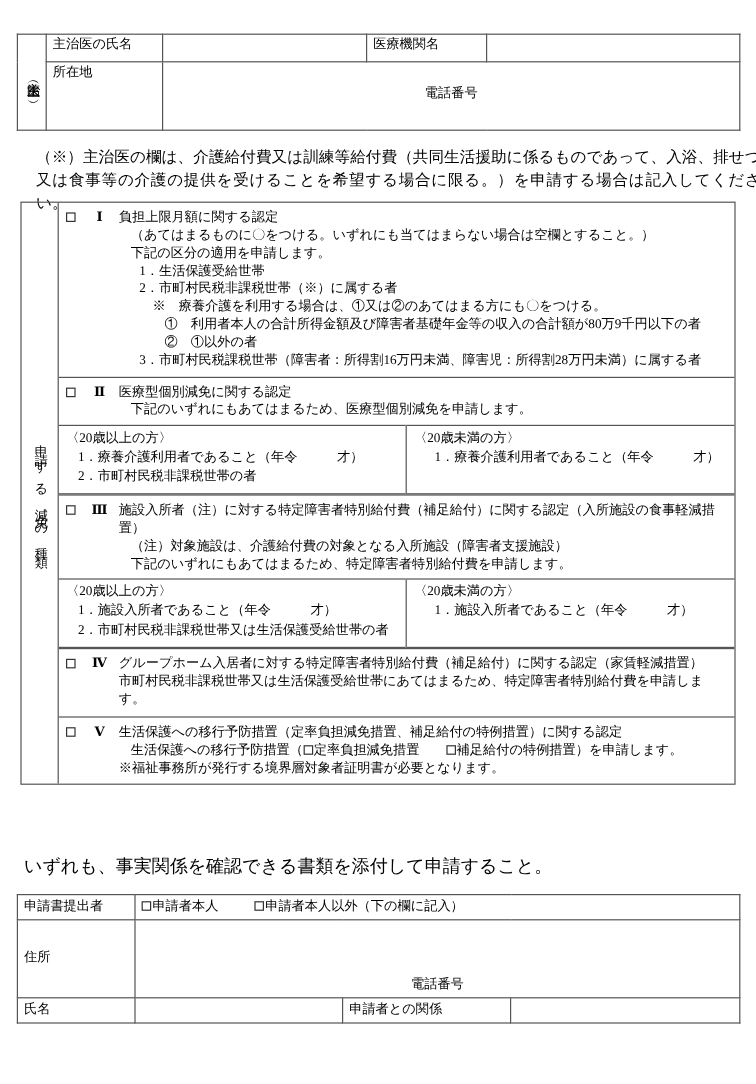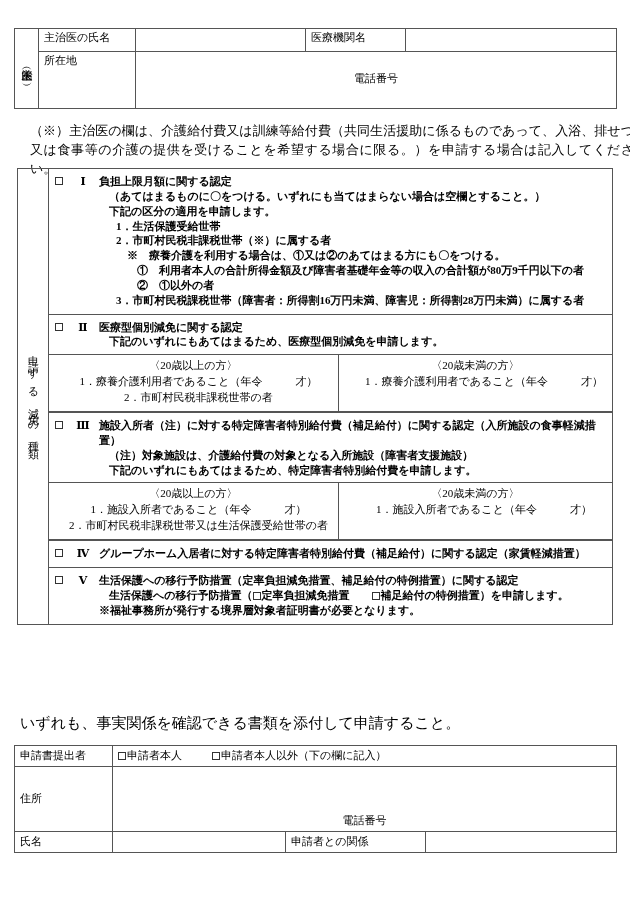--- a/index.html
+++ b/index.html
@@ -133,21 +133,20 @@
     flex: 0 0 28px;
     text-align: center;
     font-weight: bold;
     font-size: 11px;
     padding-left: 6px;
   }
   .sec-body {
     flex: 1 1 auto;
     min-width: 0;
     padding-left: 2px;
-    font-weight: bold;
   }
   .sec-body p { margin: 0; }
   .ind1 { padding-left: 0; }
   .ind2 { padding-left: 10px; }
   .ind3 { padding-left: 17px; }
   .ind4 { padding-left: 28px; }
   .hang {
     padding-left: 16px;
     text-indent: -16px;
   }
@@ -166,21 +165,21 @@
     border-right: none;
     padding: 3px 6px 5px 6px;
     vertical-align: top;
     font-size: 11px;
     line-height: 1.45;
   }
   .age-table td.left-col {
     border-right: 1px solid #555;
     width: 277px;
   }
-  .age-table p { margin: 0; text-align: center; }
+  .age-table p { margin: 0; }
   .sec-nopad { padding-bottom: 0; }
 
   
   #attach-note {
     position: absolute;
     left: 20px;
     top: 713px;
     font-size: 15px;
   }
 
@@ -309,20 +308,21 @@
         </tbody>
           </table>
       </div>
 
       <div class="section">
         <div class="sec-row">
           <span class="cb"></span>
           <span class="roman">Ⅳ</span>
           <div class="sec-body">
             <p>グループホーム入居者に対する特定障害者特別給付費（補足給付）に関する認定（家賃軽減措置）</p>
+            <p class="ind2" style="padding-left:0">市町村民税非課税世帯又は生活保護受給世帯にあてはまるため、特定障害者特別給付費を申請します。</p>
           </div>
         </div>
       </div>
 
       <div class="section">
         <div class="sec-row">
           <span class="cb"></span>
           <span class="roman">Ⅴ</span>
           <div class="sec-body">
             <p>生活保護への移行予防措置（定率負担減免措置、補足給付の特例措置）に関する認定</p>

